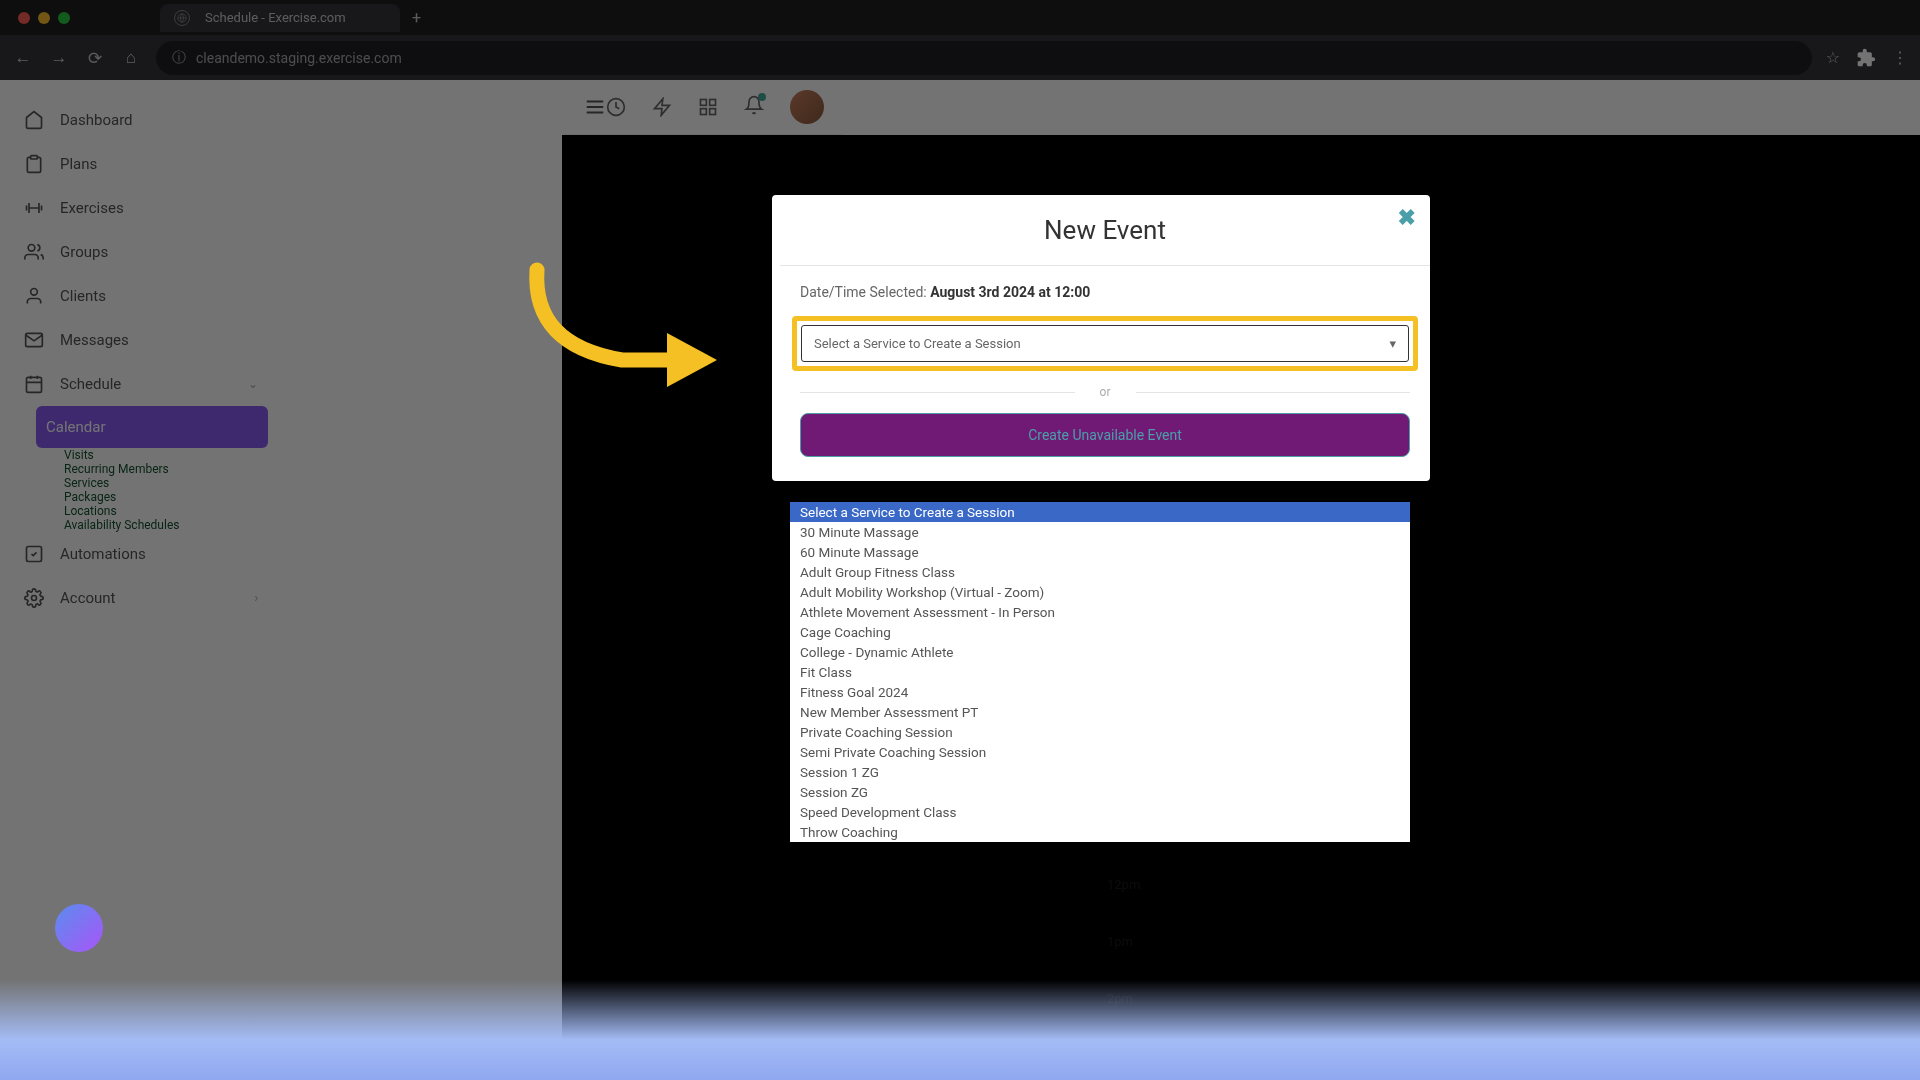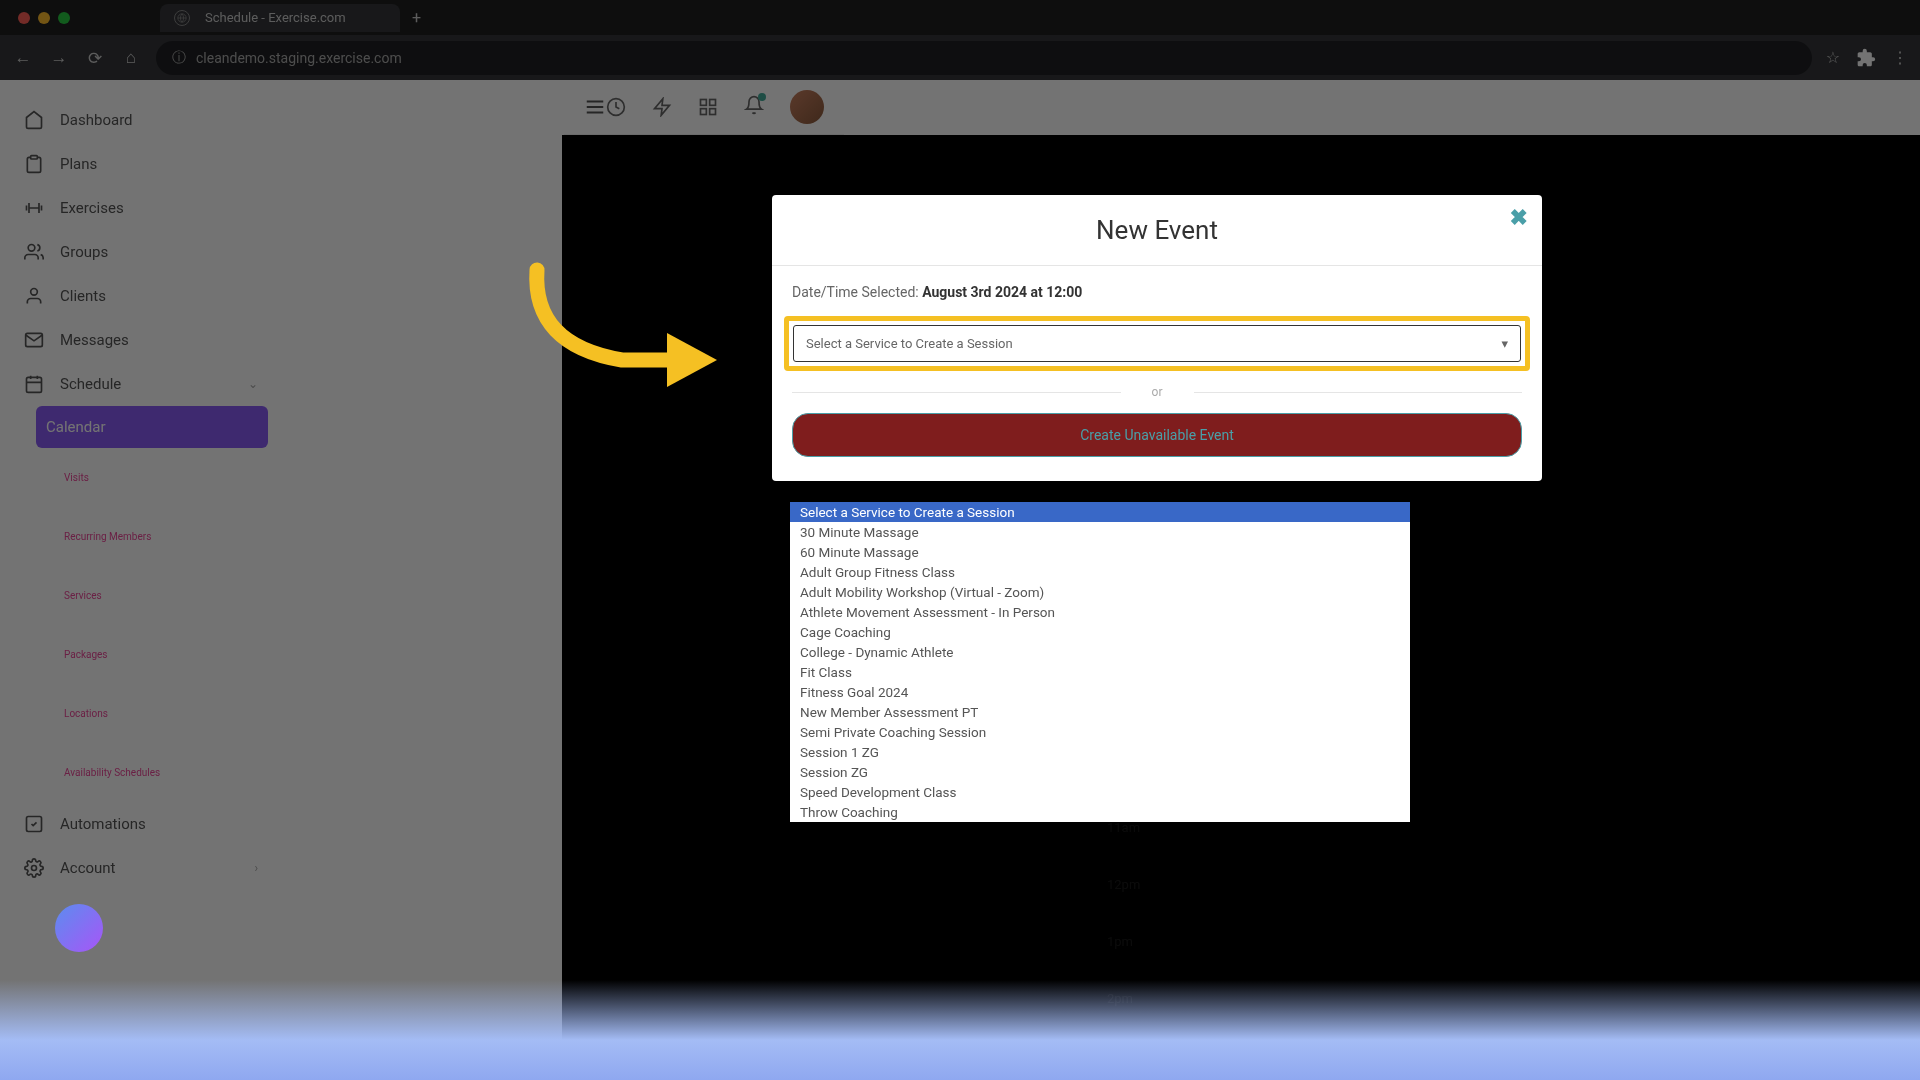--- a/index.html
+++ b/index.html
@@ -21,54 +21,54 @@
     .nav-btn { color: #ccc; font-size: 17px; width: 22px; text-align: center; }
     .url-input { flex: 1; background: #202124; color: #aaa; padding: 8px 16px; border-radius: 20px; font-size: 14px; display: flex; align-items: center; gap: 10px; }
     .url-actions { display: flex; gap: 16px; color: #ccc; align-items: center; }
     .ext-icon { width: 20px; height: 20px; }
     
     
     .app { display: flex; height: calc(100% - 80px); background: #fff; position: relative; }
     .sidebar { width: 282px; background: #fff; padding: 18px 14px; }
     .nav-item { display: flex; align-items: center; gap: 16px; padding: 12px 10px; color: #555; font-size: 15px; border-radius: 6px; }
     .nav-item.active { background: #8b5cf6; color: #fff; margin-left: 22px; }
-    .nav-sub { margin-left: 40px; padding: 24px 10px; color: #ec4899; font-size: 10px; }
+    .nav-sub { margin-left: 40px; padding: 0 10px; color: #14532d; font-size: 12px; }
     .nav-icon { width: 20px; height: 20px; display: flex; align-items: center; justify-content: center; }
     .chevron { margin-left: auto; color: #aaa; font-size: 12px; }
     .badge-4 { position: absolute; background: #e74c3c; color: #fff; width: 18px; height: 18px; border-radius: 50%; font-size: 11px; display: flex; align-items: center; justify-content: center; left: 70px; top: 760px; }
     
     
     .topbar { position: absolute; left: 282px; right: 0; top: 0; height: 55px; background: #fff; border-bottom: 1px solid #eee; display: flex; align-items: center; padding: 0 20px; z-index: 2; }
     .hamburger { width: 22px; }
     .top-right { margin-left: auto; display: flex; gap: 26px; align-items: center; color: #666; }
     .avatar { width: 34px; height: 34px; border-radius: 50%; background: linear-gradient(135deg, #c97f5f, #8b5a3c); }
     .bell-wrap { position: relative; }
     .bell-dot { position: absolute; top: -2px; right: -2px; width: 8px; height: 8px; background: #4a9; border-radius: 50%; }
     
     
     .main-area { flex: 1; background: #000; margin-top: 55px; position: relative; }
     
     
     .dim-overlay { position: absolute; inset: 0; background: rgba(0,0,0,0.55); z-index: 5; pointer-events: none; }
     .sidebar, .topbar { position: relative; z-index: 1; }
     
     
-    .modal { position: absolute; left: 772px; top: 195px; width: 770px; background: #fff; border-radius: 4px; z-index: 20; box-shadow: 0 10px 40px rgba(0,0,0,0.3); }
+    .modal { position: absolute; left: 772px; top: 195px; width: 658px; background: #fff; border-radius: 4px; z-index: 20; box-shadow: 0 10px 40px rgba(0,0,0,0.3); padding-left: 8px; }
     .modal-header { padding: 20px; text-align: center; position: relative; border-bottom: 1px solid #e5e5e5; }
     .modal-title { font-size: 26px; color: #333; font-weight: 400; }
     .modal-close { position: absolute; right: 14px; top: 10px; color: #4a9fa8; font-size: 22px; font-weight: bold; }
     .modal-body { padding: 18px 20px 24px; }
     .date-line { color: #666; font-size: 14px; margin-bottom: 16px; }
     .date-line b { color: #333; }
     .select-highlight { border: 5px solid #f5c023; border-radius: 4px; padding: 4px; margin: 0 -8px; }
     .select-box { border: 1.5px solid #333; border-radius: 3px; padding: 10px 12px; font-size: 13px; color: #666; position: relative; background: #fff; display: flex; align-items: center; justify-content: space-between; }
     .or-line { text-align: center; color: #aaa; font-size: 12px; margin: 14px 0; position: relative; }
     .or-line::before, .or-line::after { content: ''; position: absolute; top: 50%; width: 45%; height: 1px; background: #e5e5e5; }
     .or-line::before { left: 0; } .or-line::after { right: 0; }
-    .unavail-btn { width: 100%; border: 1.5px solid #4a9fa8; color: #4a9fa8; background: #7f1d1d; padding: 13px; border-radius: 16px; font-size: 14px; text-align: center; }
+    .unavail-btn { width: 100%; border: 1.5px solid #4a9fa8; color: #4a9fa8; background: #701a75; padding: 13px; border-radius: 8px; font-size: 14px; text-align: center; }
     
     
     .dropdown-list { position: absolute; left: 790px; top: 502px; width: 620px; background: #fff; z-index: 25; box-shadow: 0 4px 16px rgba(0,0,0,0.2); }
     .dd-item { padding: 2px 10px; font-size: 13.5px; color: #555; }
     .dd-item.selected { background: #3968c7; color: #fff; }
     
     
     .arrow-annotation { position: absolute; left: 522px; top: 255px; z-index: 30; pointer-events: none; }
     
     
@@ -286,20 +286,21 @@
     <div class="dd-item">30 Minute Massage</div>
     <div class="dd-item">60 Minute Massage</div>
     <div class="dd-item">Adult Group Fitness Class</div>
     <div class="dd-item">Adult Mobility Workshop (Virtual - Zoom)</div>
     <div class="dd-item">Athlete Movement Assessment - In Person</div>
     <div class="dd-item">Cage Coaching</div>
     <div class="dd-item">College - Dynamic Athlete</div>
     <div class="dd-item">Fit Class</div>
     <div class="dd-item">Fitness Goal 2024</div>
     <div class="dd-item">New Member Assessment PT</div>
+    <div class="dd-item">Private Coaching Session</div>
     <div class="dd-item">Semi Private Coaching Session</div>
     <div class="dd-item">Session 1 ZG</div>
     <div class="dd-item">Session ZG</div>
     <div class="dd-item">Speed Development Class</div>
     <div class="dd-item">Throw Coaching</div>
   </div>
 
 <svg class="arrow-annotation" width="210" height="150" viewBox="0 0 210 150">
   <path d="M 15 15 Q 10 90, 100 105 L 170 105" stroke="#f5c023" stroke-width="15" fill="none" stroke-linecap="round"></path>
   <path d="M 145 78 L 195 105 L 145 132 Z" fill="#f5c023"></path>

